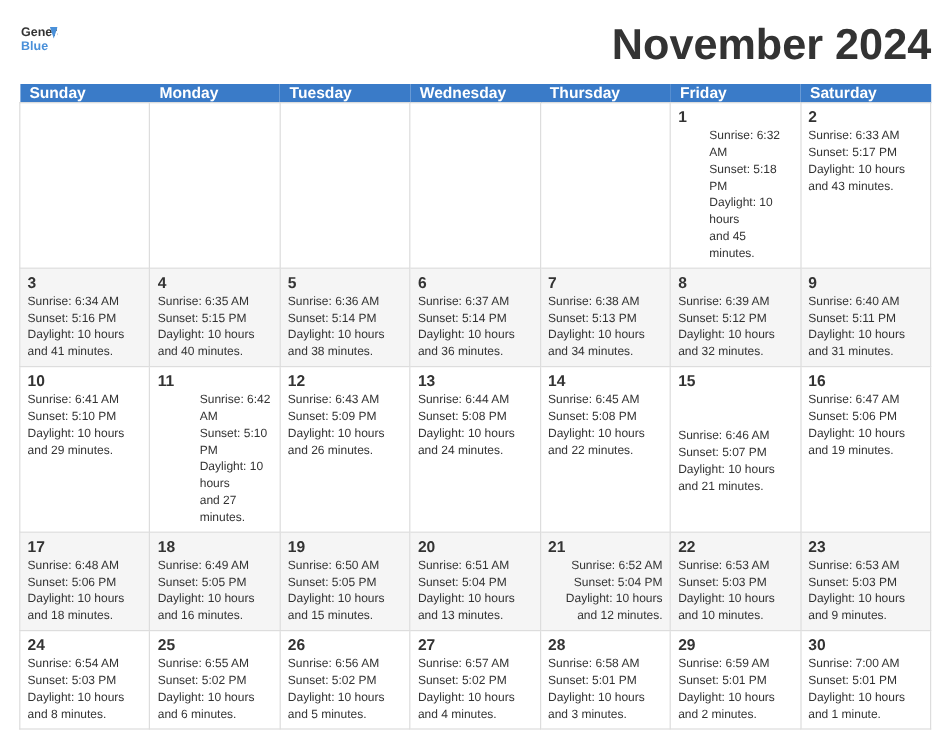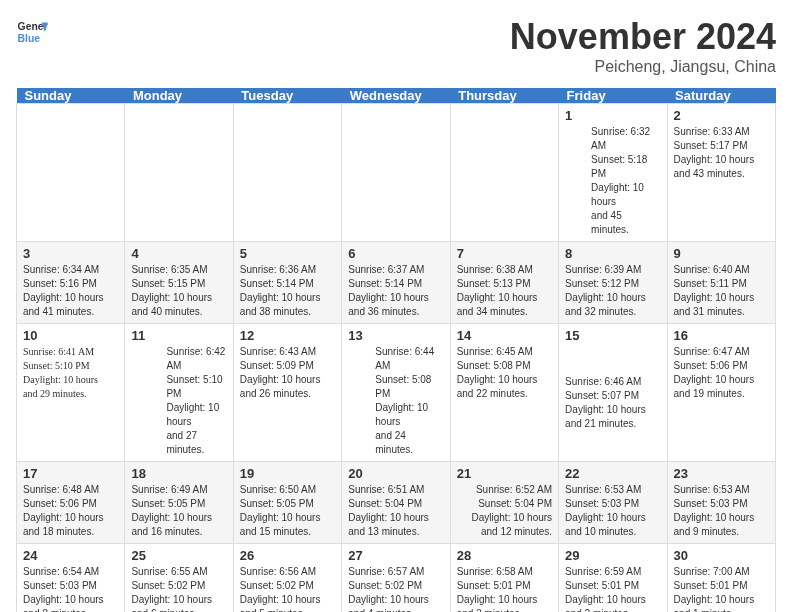--- a/index.html
+++ b/index.html
@@ -83,21 +83,20 @@
 <div class="header-section">
   <div class="logo">
     <svg class="logo-icon" viewBox="0 0 40 40">
       <text x="2" y="18" font-size="13" font-weight="bold" fill="#333">General</text>
       <text x="2" y="32" font-size="13" font-weight="bold" fill="#4a90d9">Blue</text>
       <polygon points="32,8 40,8 36,20" fill="#4a90d9"></polygon>
     </svg>
   </div>
   <div class="title-section">
     <div class="month-title">November 2024</div>
-    <div class="subtitle">Peicheng, Jiangsu, China</div>
   </div>
 </div>
 
 <table>
   <thead>
     <tr>
     <th>Sunday</th>
         <th>Monday</th>
         <th>Tuesday</th>
         <th>Wednesday</th>
@@ -175,42 +174,42 @@
           <span class="day-number">9</span>
           <div class="day-info" style="white-space: pre-line;">Sunrise: 6:40 AM
 Sunset: 5:11 PM
 Daylight: 10 hours
 and 31 minutes.</div>
         </td>
       </tr>
       <tr>
         <td>
           <span class="day-number">10</span>
-          <div class="day-info" style="white-space: pre-line; font-family: Liberation Serif, serif;">Sunrise: 6:41 AM
+          <div class="day-info" style="white-space: pre-line;">Sunrise: 6:41 AM
 Sunset: 5:10 PM
 Daylight: 10 hours
 and 29 minutes.</div>
         </td>
         <td>
           <span class="day-number">11</span>
           <div class="day-info" style="white-space: pre-line; margin-left: 35px;">Sunrise: 6:42 AM
 Sunset: 5:10 PM
 Daylight: 10 hours
 and 27 minutes.</div>
         </td>
         <td>
           <span class="day-number">12</span>
           <div class="day-info" style="white-space: pre-line;">Sunrise: 6:43 AM
 Sunset: 5:09 PM
 Daylight: 10 hours
 and 26 minutes.</div>
         </td>
         <td>
           <span class="day-number">13</span>
-          <div class="day-info" style="white-space: pre-line; margin-left: 27px;">Sunrise: 6:44 AM
+          <div class="day-info" style="white-space: pre-line;">Sunrise: 6:44 AM
 Sunset: 5:08 PM
 Daylight: 10 hours
 and 24 minutes.</div>
         </td>
         <td>
           <span class="day-number">14</span>
           <div class="day-info" style="white-space: pre-line;">Sunrise: 6:45 AM
 Sunset: 5:08 PM
 Daylight: 10 hours
 and 22 minutes.</div>

